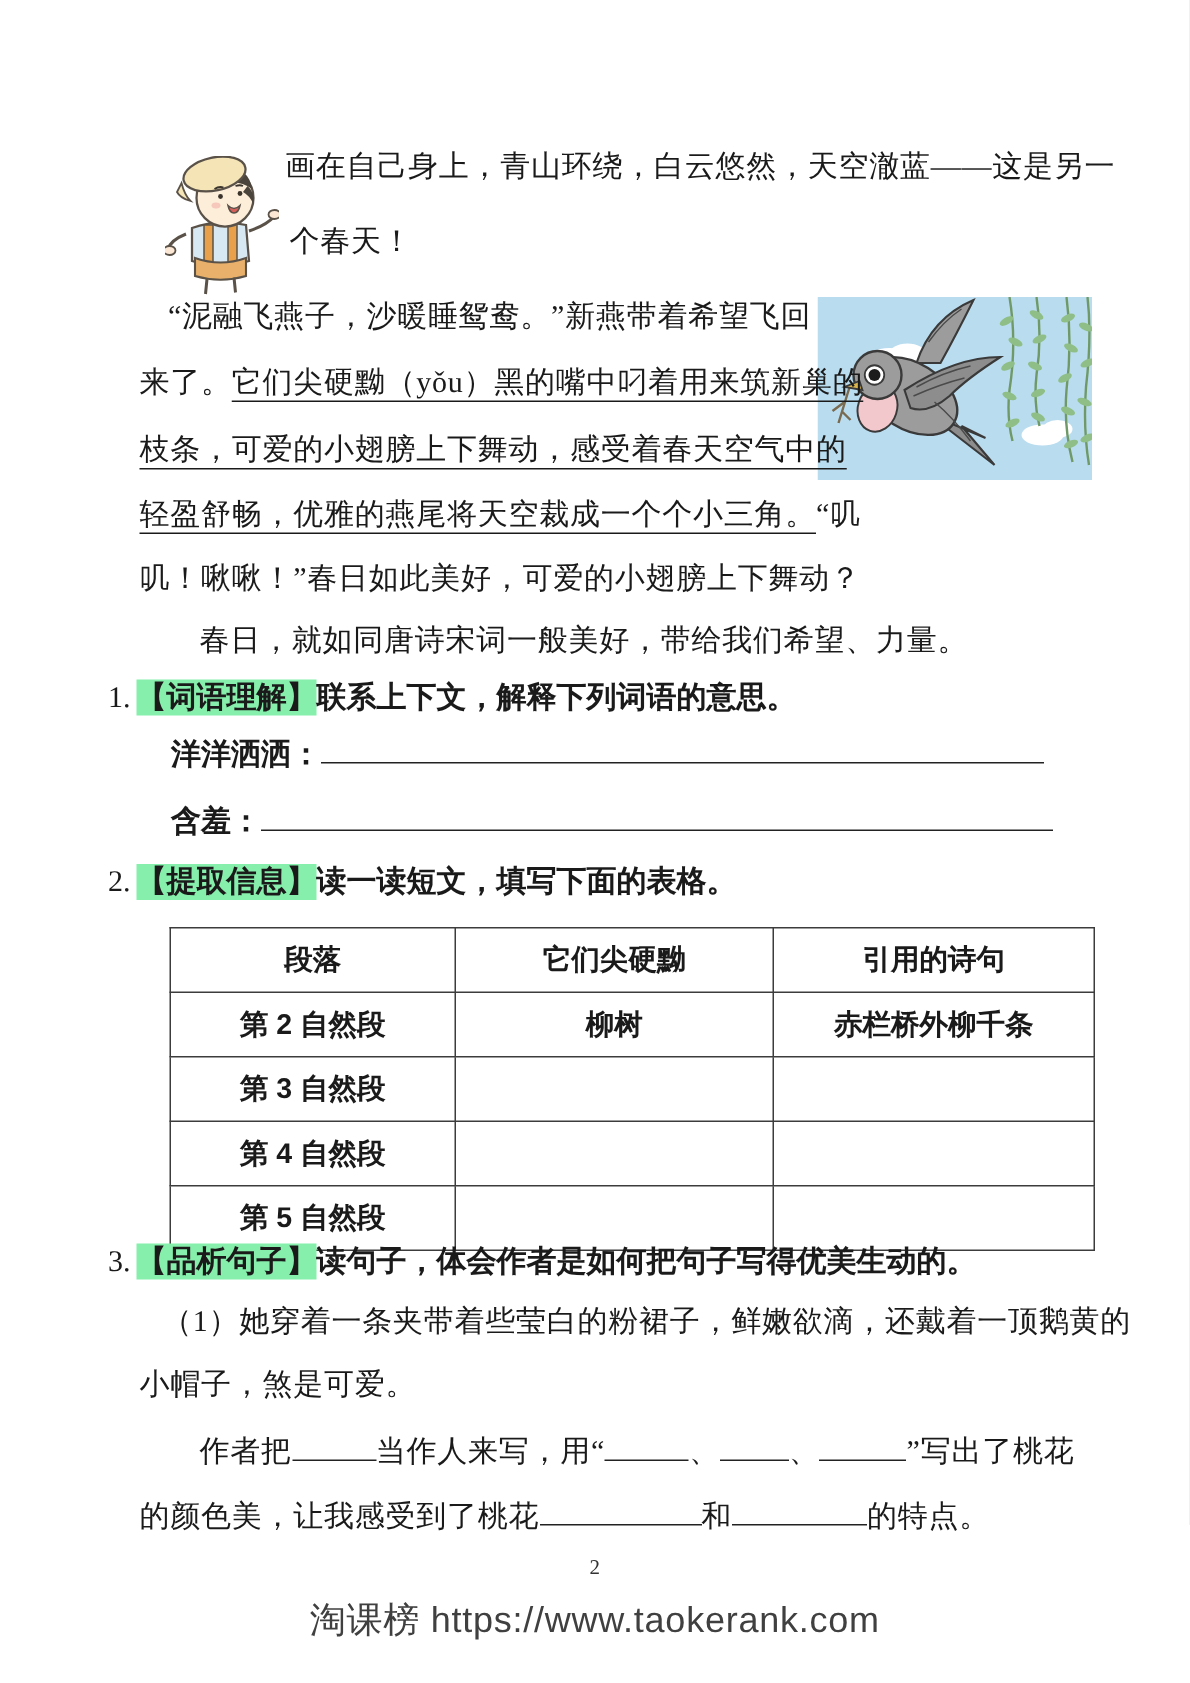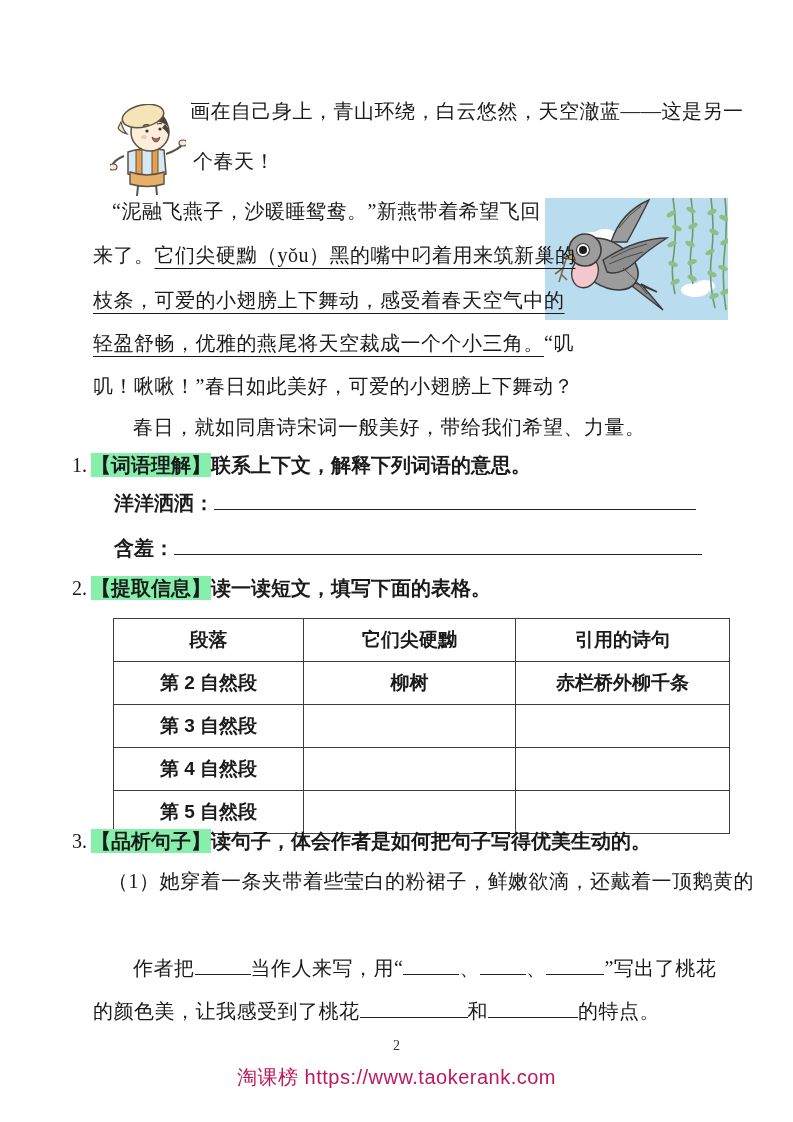--- a/index.html
+++ b/index.html
@@ -50,21 +50,21 @@
   }
   .qtable col.c1{width:190px;}
   .qtable col.c2{width:212px;}
   .qtable col.c3{width:214px;}
   .footer-num{
     position:absolute;left:0;top:1038px;width:100%;
     text-align:center;font-size:14px;color:#333;
   }
   .footer-site{
     position:absolute;left:0;top:1064px;width:100%;
-    text-align:center;font-size:20px;color:#be185d;
+    text-align:center;font-size:24px;color:#404040;
     font-family:"Liberation Sans","DejaVu Sans",sans-serif;
     letter-spacing:0.5px;
   }
   .art{position:absolute;}
 </style>
 </head>
 <body>
 
 <div class="page">
 
@@ -220,20 +220,21 @@
         <td></td>
         <td></td>
       </tr>
     </tbody>
   </table>
 
   <div class="line hei" style="left:72px;top:828px">
     <span class="qnum">3.</span><span class="tag">【品析句子】</span><span>读句子，体会作者是如何把句子写得优美生动的。</span>
   </div>
   <div class="line kai" style="left:108px;top:868px">（1）她穿着一条夹带着些莹白的粉裙子，鲜嫩欲滴，还戴着一顶鹅黄的</div>
+  <div class="line kai" style="left:93px;top:910px">小帽子，煞是可爱。</div>
 
   <div class="line kai" style="left:133px;top:955px">
     <span>作者把</span><span class="blank" style="width:56px"></span><span>当作人来写，用“</span><span class="blank" style="width:56px"></span><span>、</span><span class="blank" style="width:46px"></span><span>、</span><span class="blank" style="width:58px"></span><span>”写出了桃花</span>
   </div>
   <div class="line kai" style="left:93px;top:998px">
     <span>的颜色美，让我感受到了桃花</span><span class="blank" style="width:108px"></span><span>和</span><span class="blank" style="width:90px"></span><span>的特点。</span>
   </div>
 
   <div class="footer-num">2</div>
   <div class="footer-site">淘课榜 https://www.taokerank.com</div>

